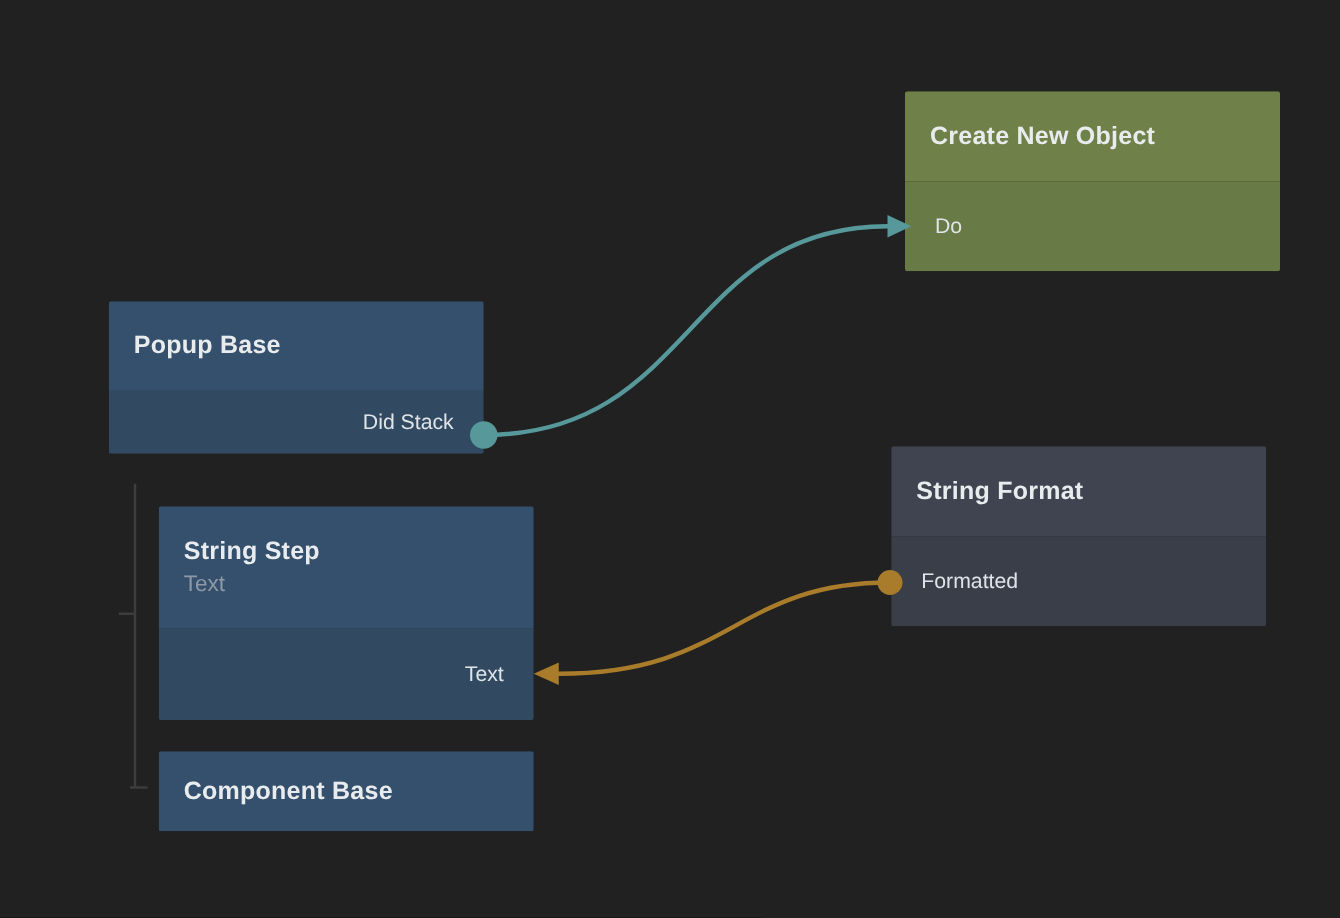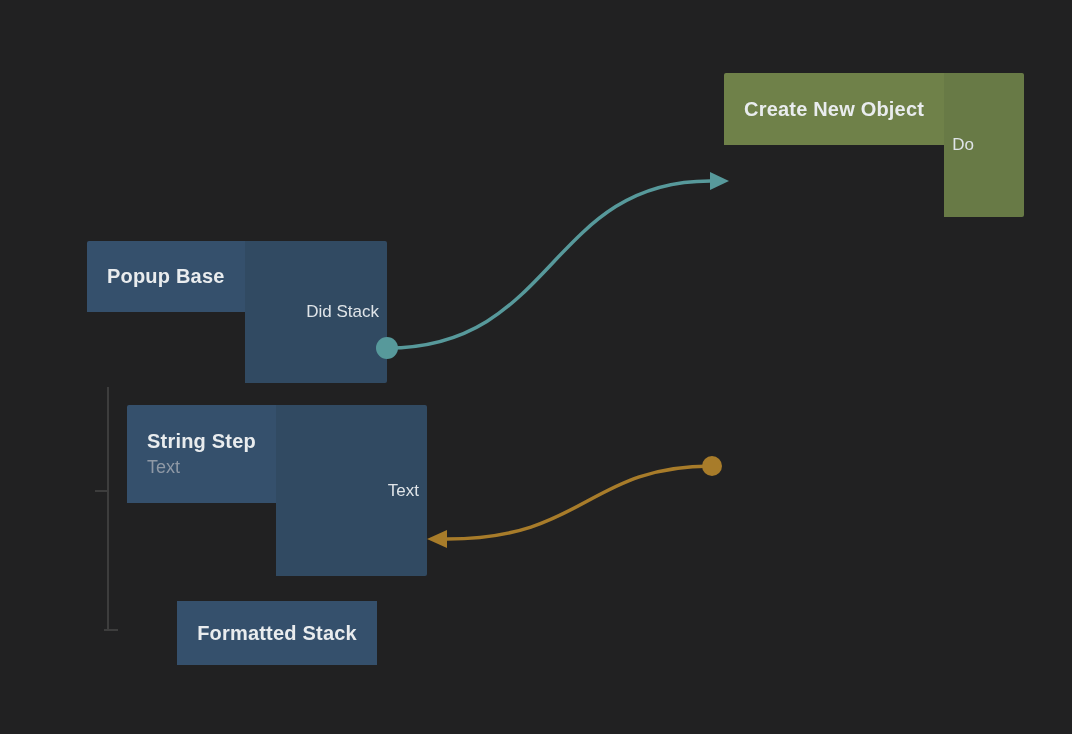--- a/index.html
+++ b/index.html
@@ -13,34 +13,33 @@
     overflow: hidden;
     font-family: "Liberation Sans", "DejaVu Sans", sans-serif;
   }
 
   .node {
     position: absolute;
     width: 300px;
     border-radius: 2px;
     overflow: hidden;
     display: flex;
-    flex-direction: row;
-    justify-content: center;
+    flex-direction: column;
   }
 
   .node-header {
     display: flex;
     flex-direction: column;
     justify-content: center;
     padding: 0 20px;
   }
   .node-body {
     display: flex;
     align-items: center;
-    padding: 0 8px;
+    padding: 0 24px;
     flex: 1;
   }
 
   .node-title {
     font-size: 20px;
     font-weight: 600;
     letter-spacing: 0.2px;
     color: var(--text-title, #e9ecee);
     white-space: nowrap;
   }
@@ -77,43 +76,51 @@
 
   <div class="node green" style="left:724px; top:73px; height:144px;">
     <div class="node-header" style="height:72px">
       <span class="node-title">Create New Object</span>
     </div>
     <div class="node-body">
       <span class="port-label">Do</span>
     </div>
   </div>
 
-  <div class="node blue" style="left:87px; top:241px; height:142px;">
+  <div class="node blue" style="left:87px; top:241px; height:122px;">
     <div class="node-header" style="height:71px">
       <span class="node-title">Popup Base</span>
     </div>
     <div class="node-body">
       <span class="port-label right">Did Stack</span>
     </div>
   </div>
 
+  <div class="node gray" style="left:713px; top:357px; height:144px;">
+    <div class="node-header" style="height:72px">
+      <span class="node-title">String Format</span>
+    </div>
+    <div class="node-body">
+      <span class="port-label">Formatted</span>
+    </div>
+  </div>
 
   <div class="node blue" style="left:127px; top:405px; height:171px;">
     <div class="node-header" style="height:98px">
       <span class="node-title">String Step</span>
       <span class="node-subtitle">Text</span>
     </div>
     <div class="node-body">
       <span class="port-label right">Text</span>
     </div>
   </div>
 
   <div class="node blue" style="left:127px; top:601px; height:64px;">
     <div class="node-header" style="height:64px">
-      <span class="node-title">Formatted Stack</span>
+      <span class="node-title">Component Base</span>
     </div>
   </div>
 
   <svg class="overlay" width="1072" height="734" viewBox="0 0 1072 734">
 
     <g>
       <path d="M108 387 L108 630" fill="none" stroke-width="2" stroke="#3d3d3d"></path>
       <path d="M95 491 L108 491" fill="none" stroke-width="2" stroke="#3d3d3d"></path>
       <path d="M104 630 L118 630" fill="none" stroke-width="2" stroke="#3d3d3d"></path>
     </g>

